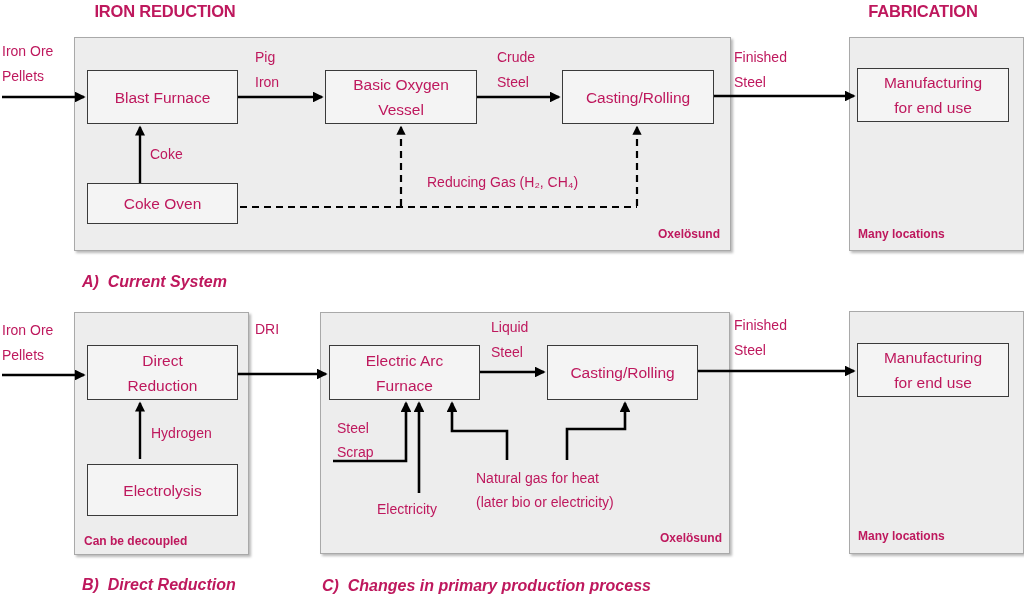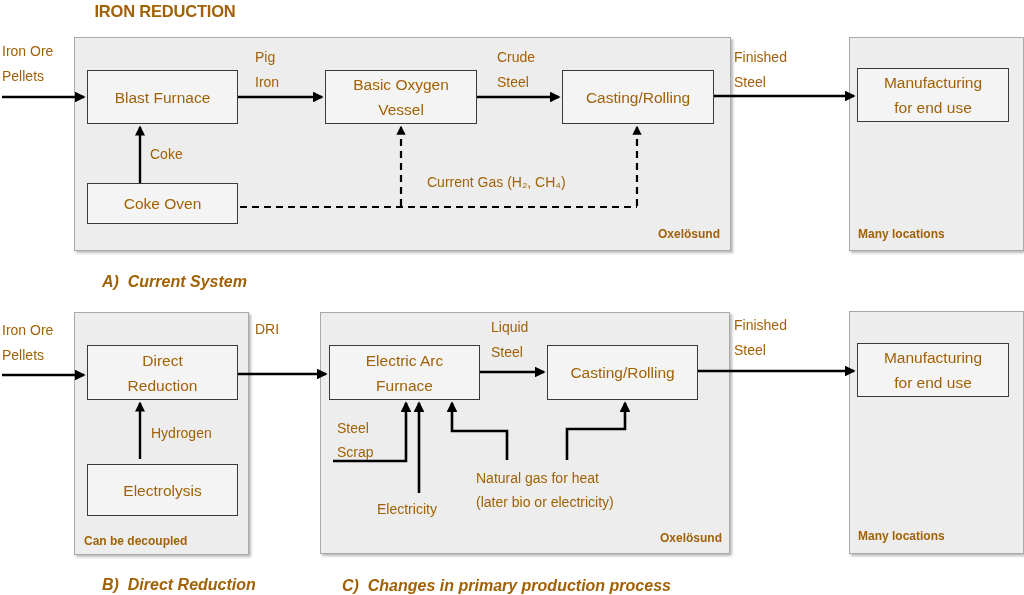--- a/index.html
+++ b/index.html
@@ -1,47 +1,48 @@
 <!DOCTYPE html>
 <html><head>
 <meta charset="utf-8">
 <style>
   html,body{margin:0;padding:0;background:#ffffff;}
   #stage{
     position:relative;width:1024px;height:595px;background:#ffffff;overflow:hidden;
-    font-family:"Liberation Sans","DejaVu Sans",sans-serif;color:#a16207;
+    font-family:"Liberation Sans","DejaVu Sans",sans-serif;color:#be185d;
   }
   .hdr{
     position:absolute;font-size:16.5px;font-weight:bold;text-align:center;
     letter-spacing:-0.2px;white-space:nowrap;z-index:4;
   }
   .panel{
     position:absolute;background:#ededed;border:1px solid #a9a9a9;
     box-shadow:2px 2px 2.5px rgba(0,0,0,0.28);z-index:1;
   }
   .node{
     position:absolute;background:#f4f4f4;border:1.4px solid #3a3a3a;
     display:flex;align-items:center;justify-content:center;text-align:center;
     font-size:15.5px;line-height:25px;white-space:pre-line;z-index:3;box-sizing:border-box;
   }
   .lbl{
     position:absolute;font-size:14px;line-height:25px;white-space:pre-line;z-index:3;
   }
   .lh24{line-height:23.5px;}
-  .caption{font-weight:bold;font-style:italic;font-size:16px;white-space:pre;margin-left:20px;}
+  .caption{font-weight:bold;font-style:italic;font-size:16px;white-space:pre;}
   .locnote{font-weight:bold;font-size:12px;}
   .alignR{text-align:right;}
   #arrowlayer{position:absolute;left:0;top:0;z-index:2;pointer-events:none;}
 </style>
 </head>
 <body>
 
 <div id="stage">
 
   <div class="hdr" style="left:40px;top:2px;width:250px;">IRON REDUCTION</div>
+  <div class="hdr" style="left:823px;top:2px;width:200px;">FABRICATION</div>
 
   <div class="panel" style="left:74px;top:37px;width:655px;height:212px;"></div>
   <div class="panel" style="left:849px;top:37px;width:173px;height:212px;"></div>
   <div class="panel" style="left:74px;top:312px;width:173px;height:241px;"></div>
   <div class="panel" style="left:320px;top:312px;width:408px;height:240px;"></div>
   <div class="panel" style="left:849px;top:311px;width:173px;height:241px;"></div>
 
   <svg id="arrowlayer" width="1024" height="595" viewBox="0 0 1024 595">
     <defs>
       <marker id="ah" viewBox="0 0 10 10" refX="8.5" refY="5" markerWidth="4.2" markerHeight="4.2" orient="auto">
@@ -81,21 +82,21 @@
 
   <div class="lbl" style="left:2px;top:39px;">Iron Ore
 Pellets</div>
   <div class="lbl" style="left:255px;top:45px;">Pig
 Iron</div>
   <div class="lbl" style="left:497px;top:45px;">Crude
 Steel</div>
   <div class="lbl" style="left:734px;top:45px;">Finished
 Steel</div>
   <div class="lbl" style="left:150px;top:142px;">Coke</div>
-  <div class="lbl" style="left:427px;top:170px;">Current Gas (H₂, CH₄)</div>
+  <div class="lbl" style="left:427px;top:170px;">Reducing Gas (H₂, CH₄)</div>
   <div class="lbl locnote alignR" style="left:560px;top:222px;width:160px;">Oxelösund</div>
   <div class="lbl locnote" style="left:858px;top:222px;">Many locations</div>
   <div class="lbl caption" style="left:82px;top:269px;">A)&nbsp; Current System</div>
 
   <div class="node" style="left:87px;top:345px;width:151px;height:55px;">Direct
 Reduction</div>
   <div class="node" style="left:87px;top:464px;width:151px;height:52px;">Electrolysis</div>
 
   <div class="lbl" style="left:2px;top:318px;">Iron Ore
 Pellets</div>

